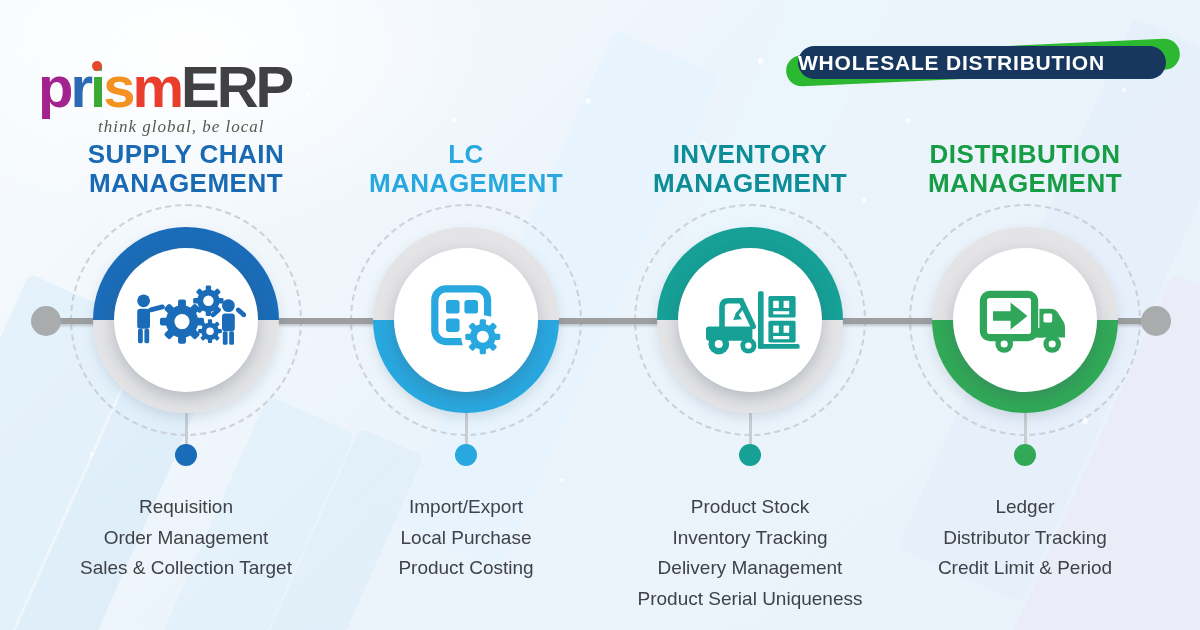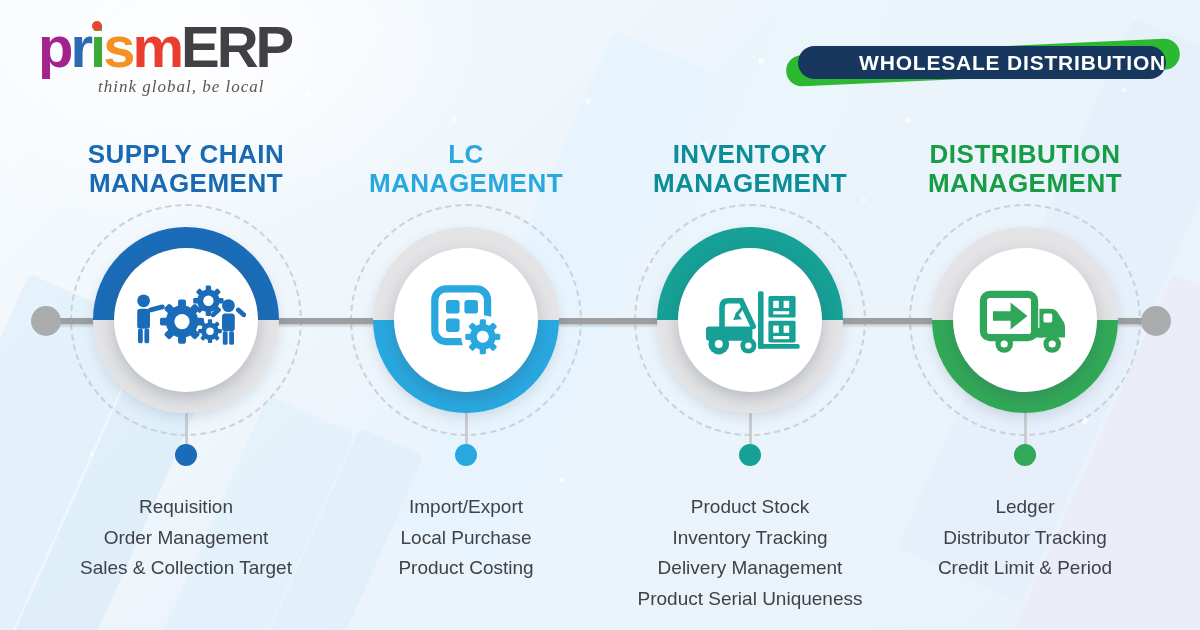--- a/index.html
+++ b/index.html
@@ -31,21 +31,21 @@
   .letter-i { position:relative; }
   .i-dot { position:absolute; left:2px; top:3px; width:10px; height:10px; border-radius:50%; }
   .tagline { margin-top:1px; padding-left:60px; font-family:"Liberation Serif", serif;
              font-style:italic; font-size:17px; letter-spacing:1px; white-space:nowrap; }
 
   
   .banner { position:absolute; top:46px; right:34px; width:368px; height:33px; }
   .banner-leaf { position:absolute; left:-12px; right:-14px; top:1px; bottom:1px;
                  border-radius:20px; transform:rotate(-2.6deg); }
   .banner-pill { position:absolute; inset:0; border-radius:17px; display:flex;
-                 align-items:center; justify-content:flex-end; }
+                 align-items:center; justify-content:flex-start; }
   .banner-label { font-size:21px; font-weight:bold; letter-spacing:.8px; white-space:nowrap; }
 
   
   .timeline-line { position:absolute; left:46px; top:318px; width:1110px; height:6px;
                    box-shadow:0 2px 3px rgba(0,0,0,.18); z-index:1; }
   .end-dot { position:absolute; top:306px; width:30px; height:30px; border-radius:50%; z-index:1; }
   .end-dot.left { left:31px; } .end-dot.right { right:29px; }
 
   
   .column { position:absolute; top:140px; width:300px; height:470px;text-decoration:underline; }
@@ -94,21 +94,21 @@
     <div class="sp" style="left:982px;top:272px;width:5px;height:5px;"></div>
     <div class="sp" style="left:1052px;top:152px;width:5px;height:5px;"></div>
     <div class="sp" style="left:1122px;top:88px;width:4px;height:4px;"></div>
     <div class="sp" style="left:1082px;top:418px;width:6px;height:6px;"></div>
     <div class="sp" style="left:560px;top:478px;width:4px;height:4px;"></div>
     <div class="sp" style="left:90px;top:452px;width:4px;height:4px;"></div>
   </div>
 
   <div class="logo">
     <div class="logo-word">
-      <span style="color: rgb(163, 35, 142);">p</span><span style="color: rgb(44, 107, 179);">r</span><span class="letter-i" style="color: rgb(58, 169, 53);"><span>i</span><span class="i-dot" style="background: rgb(229, 71, 46);"></span></span><span style="color: rgb(245, 145, 32);">s</span><span style="color: rgb(233, 62, 46);">m</span><span style="color: rgb(65, 64, 66);">ERP</span>
+      <span style="color: rgb(163, 35, 142);">p</span><span style="color: rgb(44, 107, 179);">r</span><span class="letter-i" style="color: rgb(58, 169, 53);"><span>i</span><span class="i-dot" style="background: rgb(229, 71, 46);"></span></span><span style="color: rgb(245, 145, 32);">s</span><span style="color: rgb(233, 62, 46);">m</span><span style="color: rgb(65, 64, 66); margin-top: 40px;">ERP</span>
     </div>
     <div class="tagline" style="color: rgb(87, 88, 79);">think global, be local</div>
   </div>
 
   <div class="banner">
     <div class="banner-leaf" style="background: rgb(45, 184, 50);"></div>
     <div class="banner-pill" style="background: rgb(23, 55, 94);">
       <span class="banner-label" style="color: rgb(255, 255, 255);">WHOLESALE DISTRIBUTION</span>
     </div>
   </div>

